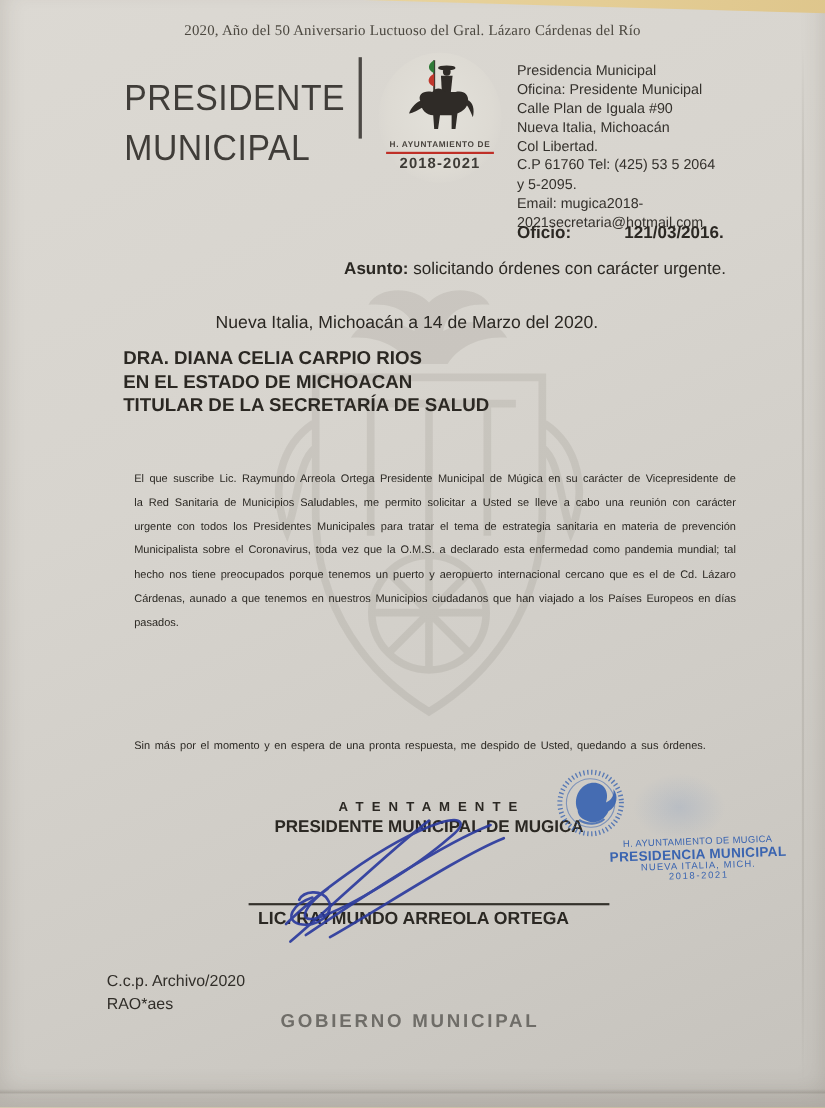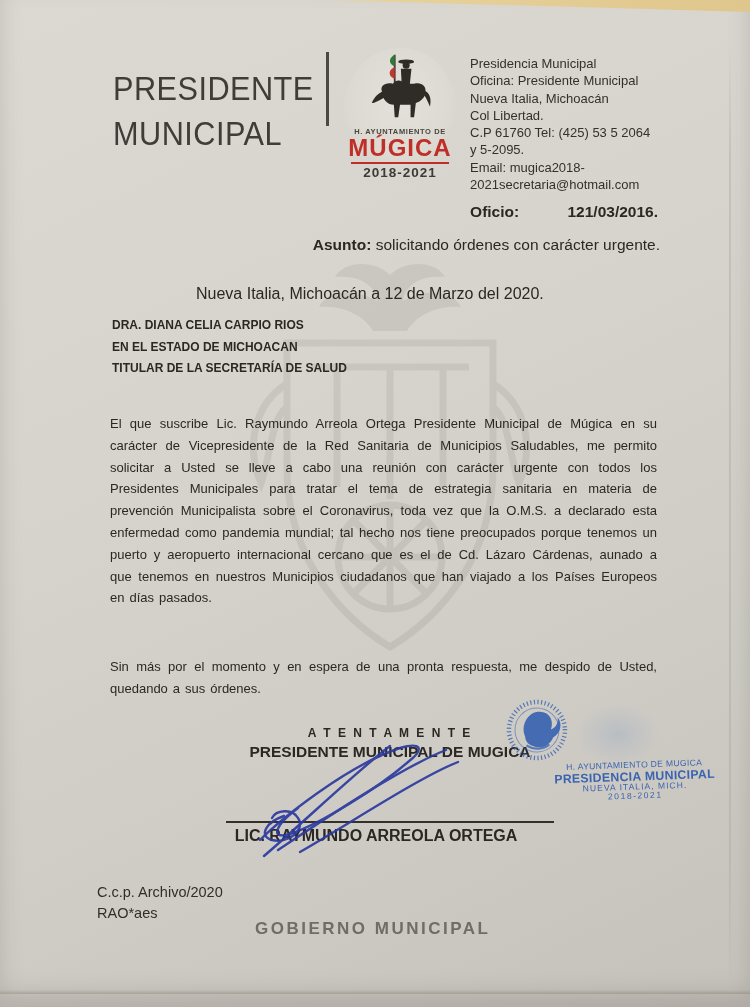--- a/index.html
+++ b/index.html
@@ -48,26 +48,26 @@
     font-size:13px;line-height:17.3px;color:#34312c;
   }
   .watermark{position:absolute;left:225px;top:255px;opacity:.13;z-index:1;}
   .oficio-line{position:absolute;right:92px;top:203px;font-size:15.5px;color:#2b2823;text-align:right;z-index:2;}
   .oficio-line .lbl{font-weight:bold;margin-left:44px;}
   .asunto-line{position:absolute;right:90px;top:236px;font-size:15.5px;color:#2b2823;text-align:right;z-index:2;}
   .asunto-line .lbl{font-weight:bold;}
   .dateline{position:absolute;left:196px;top:285px;font-size:16px;color:#2b2823;z-index:2;}
   .recipient{
     position:absolute;left:112px;top:315px;z-index:2;
-    font-size:12px;font-weight:bold;color:#2b2823;line-height:21.6px;
+    font-size:17px;font-weight:bold;color:#2b2823;line-height:21.6px;
   }
   .recipient .spread{letter-spacing:3px;}
   .para{
-    position:absolute;left:110px;width:547px;margin:0;z-index:2;
-    font-size:13px;line-height:21.8px;color:#2b2823;
+    position:absolute;left:110px;width:547px;margin:12px;z-index:2;
+    font-size:10px;line-height:21.8px;color:#2b2823;
     text-align:justify;word-spacing:1.4px;
   }
   .para1{top:413px;}
   .para2{top:656px;}
   .closing{position:absolute;left:200px;top:726px;width:380px;text-align:center;z-index:2;color:#2b2823;}
   .salutation{font-size:12px;font-weight:bold;letter-spacing:2px;}
   .closing-title{font-size:15.5px;font-weight:bold;margin-top:3px;}
   .stamp{position:absolute;left:505px;top:698px;z-index:3;transform:rotate(-2deg);color:#3a64b0;}
   .stamp-text{position:absolute;left:44px;top:66px;width:168px;text-align:center;line-height:9.5px;}
   .stamp-l1{font-size:8.6px;letter-spacing:.3px;}
@@ -87,20 +87,21 @@
   .brand{
     position:absolute;left:255px;top:919px;font-size:17px;font-weight:bold;
     letter-spacing:2.5px;color:#6f6d68;z-index:2;white-space:nowrap;text-align:center;
   }
 </style>
 </head>
 <body>
 
 <div class="paper">
 
+  <div class="motto">2020, Año del 50 Aniversario Luctuoso del Gral. Lázaro Cárdenas del Río</div>
 
   <div class="big-title">
     <div>PRESIDENTE</div>
     <div>MUNICIPAL</div>
   </div>
 
   <div class="divider"></div>
 
   <div class="logo">
     <div class="logo-backdrop"></div>
@@ -115,28 +116,28 @@
       <circle cx="57" cy="15" r="4" fill="#2f2b27"></circle>
       <path d="M51,19 L63,19 L61,38 L52,38 Z" fill="#2f2b27"></path>
 
       <path d="M30,46 C26,38 34,34 42,36 C46,30 52,32 56,36 L66,36 C74,34 80,38 79,46 C78,52 74,56 68,58 L66,74 L62,74 L62,60 L50,60 L48,74 L44,74 L43,60 C36,60 30,54 30,46 Z" fill="#2f2b27"></path>
 
       <path d="M32,44 C26,46 20,52 18,58 C22,58 28,54 32,52 Z" fill="#2f2b27"></path>
 
       <path d="M78,44 C84,46 86,54 84,62 C81,55 79,50 76,48 Z" fill="#2f2b27"></path>
     </svg>
     <div class="logo-small">H. AYUNTAMIENTO DE</div>
-    <div class="logo-name">MÚGICA</div>
     <div class="logo-rule"></div>
     <div class="logo-term">2018-2021</div>
   </div>
 
   <div class="address">
     <div>Presidencia Municipal</div>
     <div>Oficina: Presidente Municipal</div>
+    <div>Calle Plan de Iguala #90</div>
     <div>Nueva Italia, Michoacán</div>
     <div>Col Libertad.</div>
     <div>C.P 61760 Tel: (425) 53 5 2064</div>
     <div>y 5-2095.</div>
     <div>Email: mugica2018-</div>
     <div>2021secretaria@hotmail.com</div>
   </div>
 
   <svg class="watermark" width="330" height="420" viewBox="0 0 330 420">
     <g stroke="#6f6a5f" fill="none" stroke-width="7">
@@ -154,21 +155,21 @@
   </svg>
 
   <div class="oficio-line">
     <span class="lbl">Oficio:</span>
     <span class="lbl">121/03/2016.</span>
   </div>
   <div class="asunto-line">
     <span class="lbl">Asunto:</span>
     <span>solicitando órdenes con carácter urgente.</span>
   </div>
-  <div class="dateline">Nueva Italia, Michoacán a 12 de Marzo del 2020.</div>
+  <div class="dateline">Nueva Italia, Michoacán a 14 de Marzo del 2020.</div>
 
   <div class="recipient">
     <div>DRA. DIANA CELIA CARPIO RIOS</div>
     <div>EN EL ESTADO DE MICHOACAN</div>
     <div>TITULAR DE LA SECRETARÍA DE SALUD</div>
   </div>
 
   <p class="para para1">El que suscribe Lic. Raymundo Arreola Ortega Presidente Municipal de Múgica en su carácter de Vicepresidente  de la Red Sanitaria de Municipios Saludables, me permito solicitar a Usted se lleve a cabo una reunión con carácter  urgente con todos los Presidentes Municipales para tratar el tema de estrategia sanitaria en materia de prevención Municipalista sobre el Coronavirus, toda vez que la O.M.S. a declarado esta enfermedad como pandemia mundial; tal hecho nos tiene preocupados porque tenemos un puerto y aeropuerto internacional cercano que es el de Cd. Lázaro Cárdenas, aunado a que tenemos en nuestros Municipios ciudadanos que han viajado a los Países Europeos en días pasados.</p>
   <p class="para para2">Sin más por el momento y en espera de una pronta respuesta, me despido de Usted, quedando a sus órdenes.</p>
 

